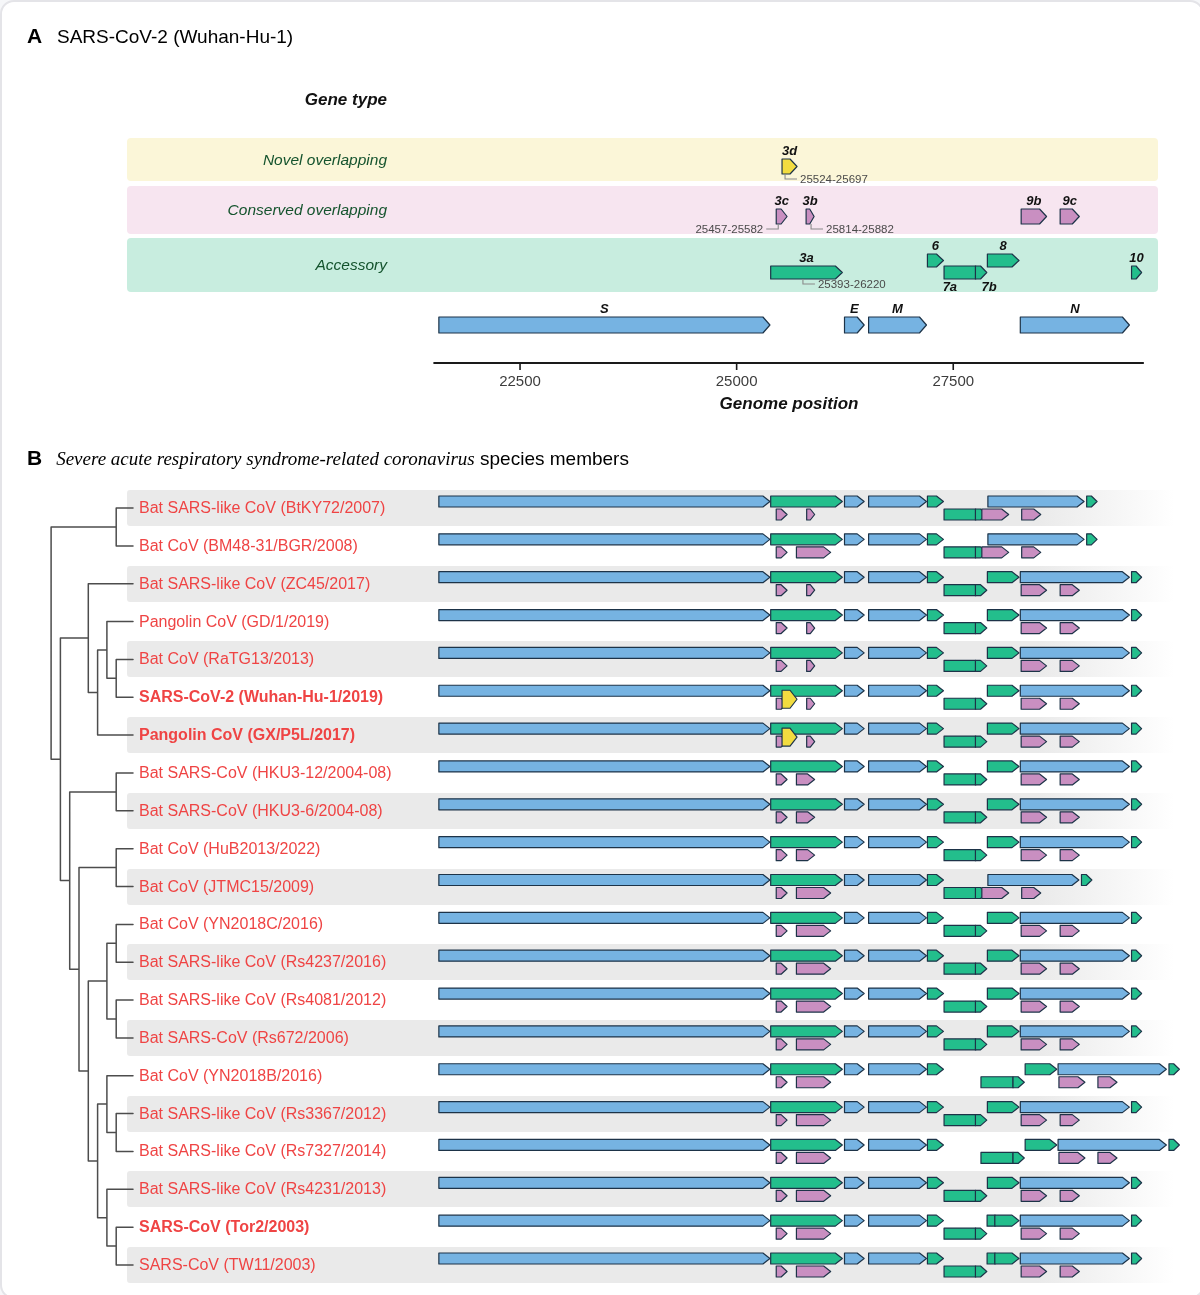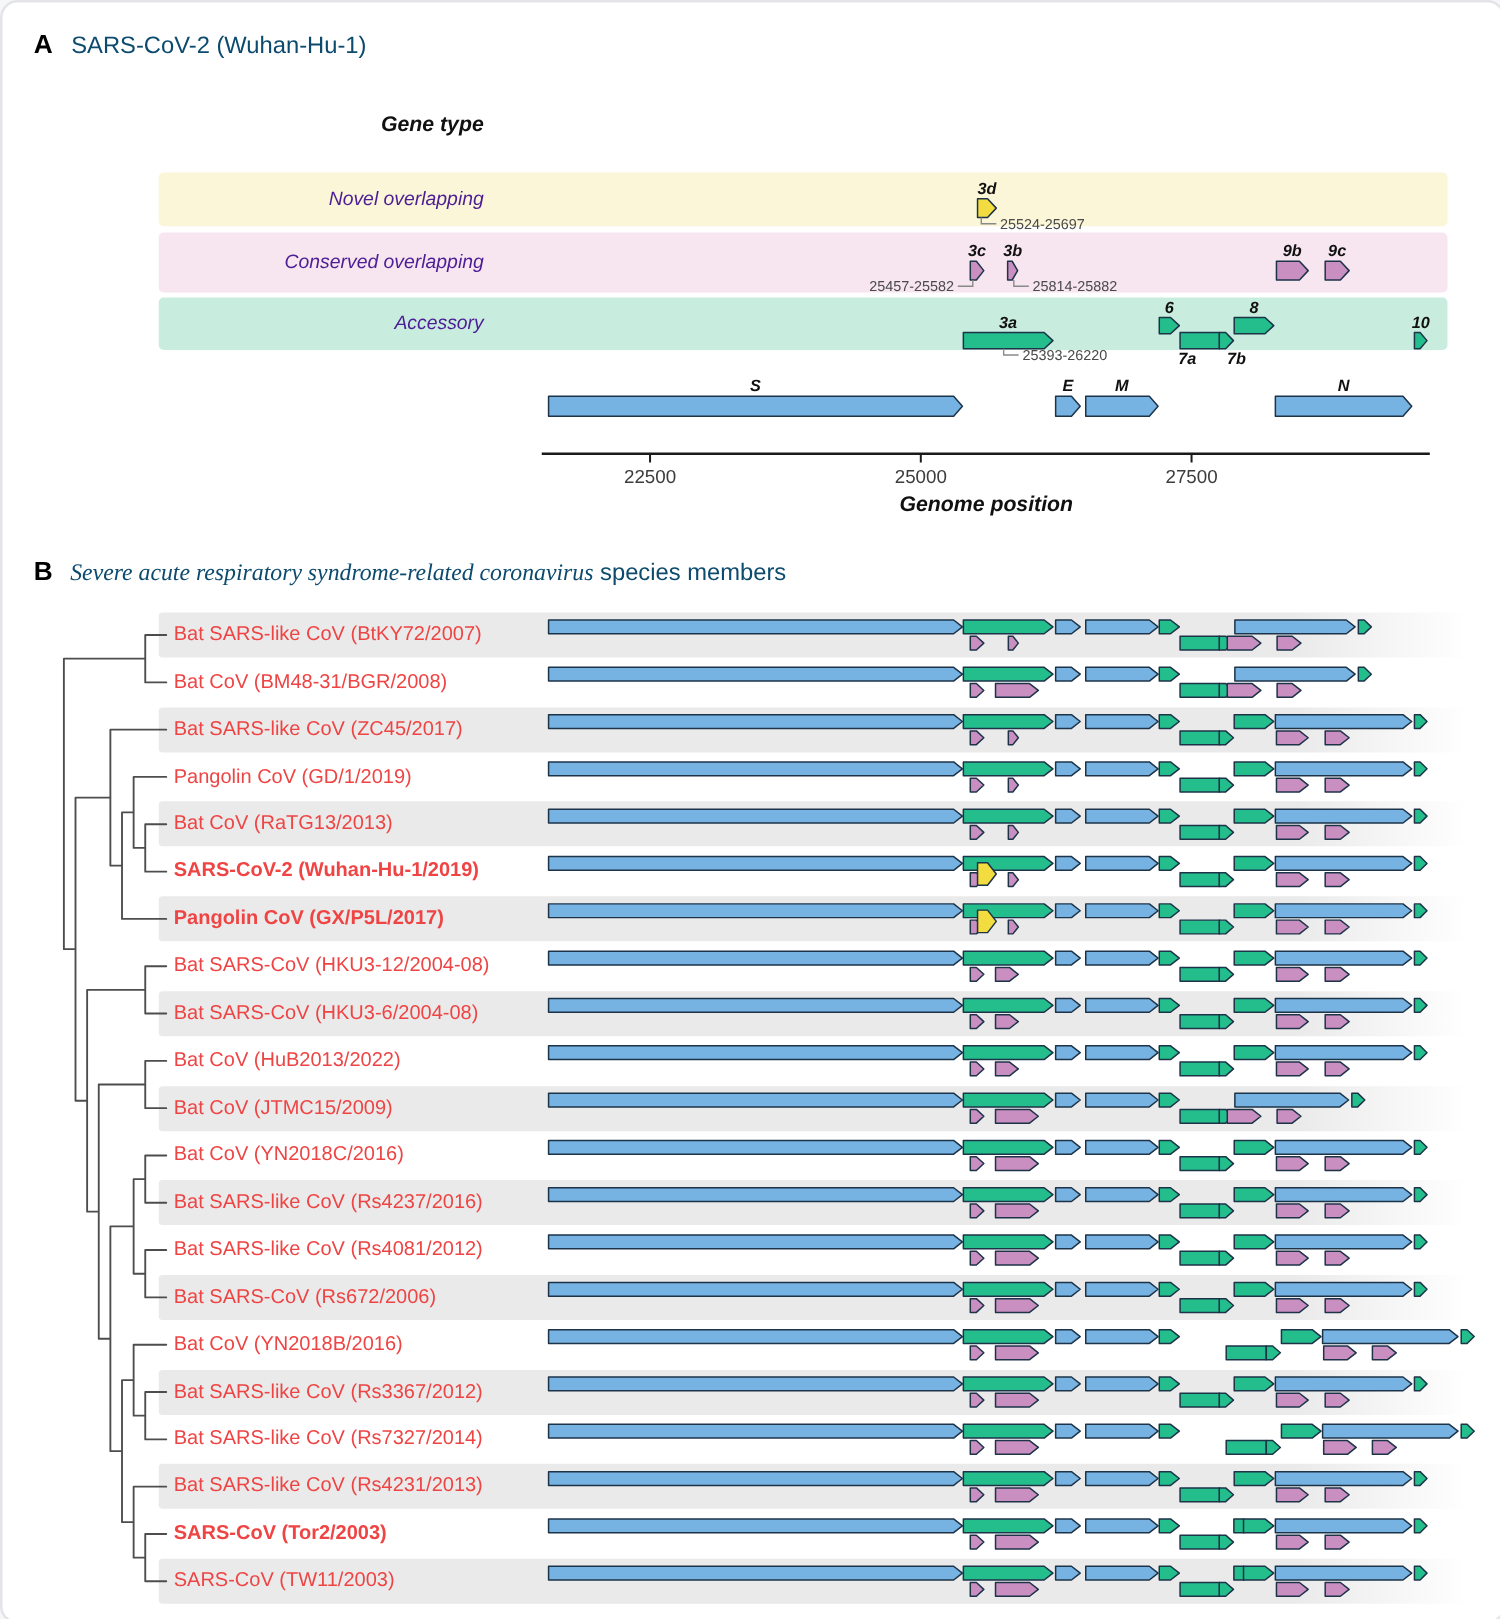--- a/index.html
+++ b/index.html
@@ -1,30 +1,30 @@
 <!DOCTYPE html>
 <html><head>
 <meta charset="utf-8">
 <style>
   html,body{margin:0;padding:0;background:#f6f7f9;font-family:"Liberation Sans",sans-serif;}
   .fig{position:relative;width:1200px;height:1295px;background:#ffffff;border:2px solid #e4e4e8;
        border-radius:14px;overflow:hidden;margin:0 auto;}
   .abs{position:absolute;}
   .panel-letter{font-size:21px;font-weight:bold;color:#000;}
-  .panel-title{font-size:19px;color:#0c4a6e;}
+  .panel-title{font-size:19px;color:#000000;}
   .panel-title .ital{font-style:italic;font-family:Liberation Serif, serif;}
   .gene-type-header{left:130px;top:88px;width:255px;text-align:right;
        font-size:17px;font-weight:bold;font-style:italic;color:#111;}
   .band{left:125px;width:1031px;border-radius:4px;}
   #band0{top:136px;height:43px;}
   #band1{top:184px;height:48px;}
-  #band2{top:236px;height:42px;}
+  #band2{top:236px;height:54px;}
   #band3{top:294px;height:50px;}
   .band-label{position:absolute;left:5px;width:255px;text-align:right;top:50%;
-       transform:translateY(-50%);font-style:italic;font-size:15.5px;color:#4c1d95;}
+       transform:translateY(-50%);font-style:italic;font-size:15.5px;color:#14532d;}
   .axis-label{left:637px;top:392px;width:300px;text-align:center;
        font-size:17px;font-weight:bold;font-style:italic;color:#111;}
   .b-title-wrap{left:25px;top:444px;display:flex;align-items:baseline;white-space:nowrap;}
   .b-title-wrap .panel-letter{margin-right:14px;}
   .stripe{position:absolute;left:125px;width:1058px;height:36px;border-radius:3px;
        background:linear-gradient(90deg,#EAEAEA 0%,#EAEAEA 86%,rgba(234,234,234,0) 99%);}
   .row-label{position:absolute;left:137px;height:20px;line-height:20px;
        font-size:16px;color:#ef4444;white-space:nowrap;}
   .row-label.bold{font-weight:bold;}
   #gfx{position:absolute;left:0;top:0;pointer-events:none;}

